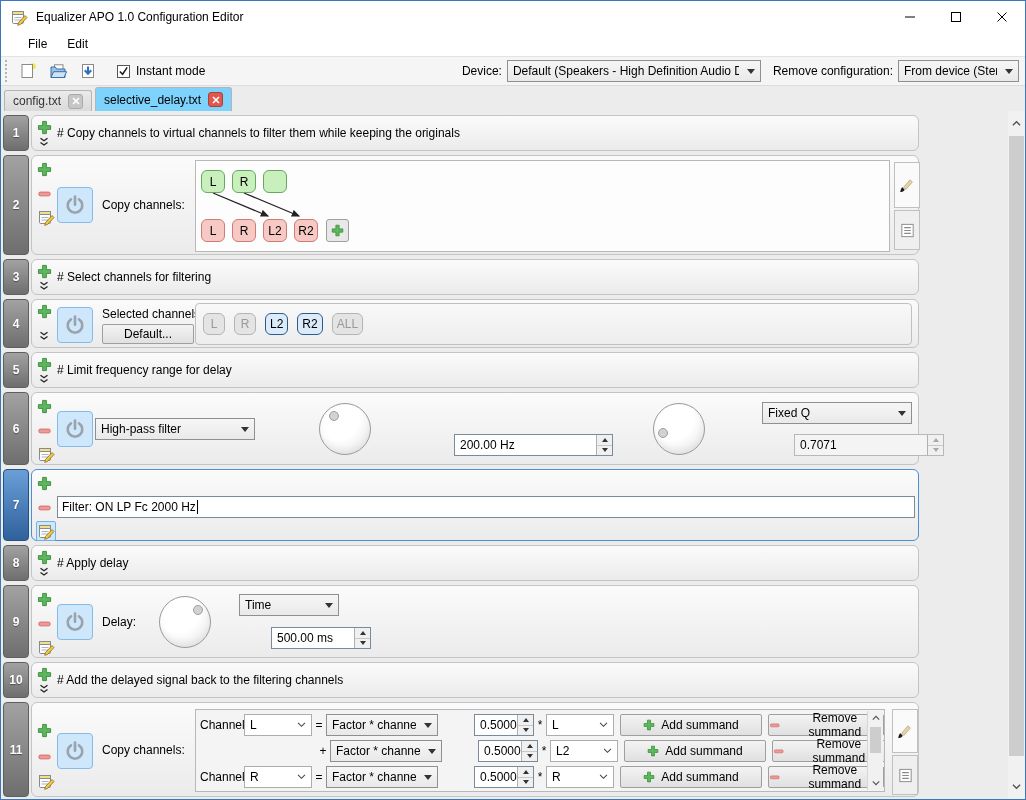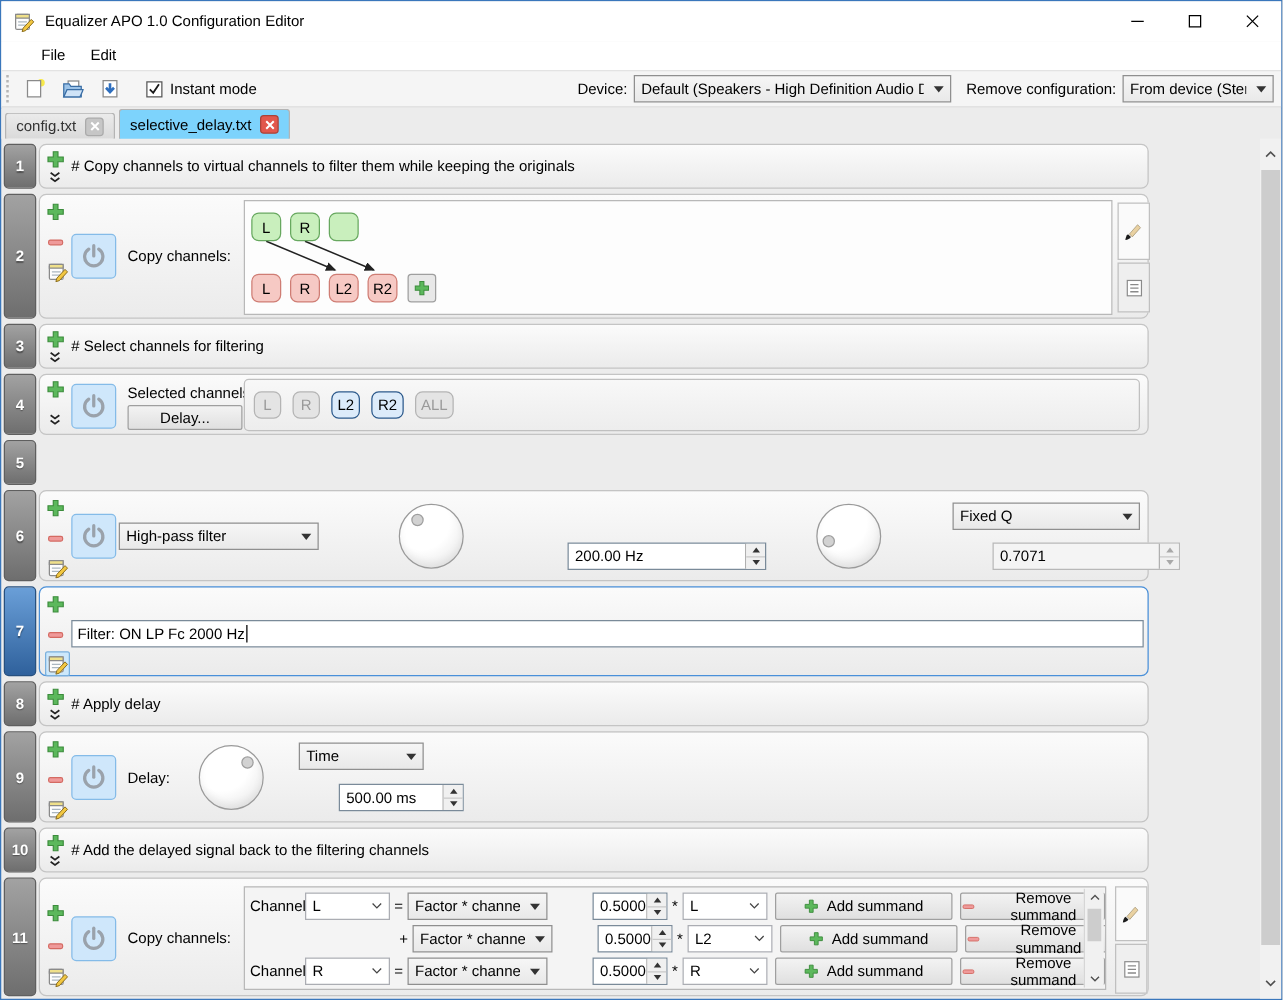--- a/index.html
+++ b/index.html
@@ -11,21 +11,21 @@
   }
   
   .titlebar { position:absolute; top:0; left:0; right:0; height:32px; background:#ffffff; display:flex; align-items:center; }
   .app-icon { margin:0 8px 0 9px; width:18px; height:18px; }
   .title-text { font-size:12px; }
   .win-controls { margin-left:auto; display:flex; height:100%; }
   .win-btn { width:46px; height:100%; display:flex; align-items:center; justify-content:center; }
   
   .menubar { position:absolute; top:32px; left:0; right:0; height:23px; background:#ffffff; display:flex; align-items:center; }
   .menu-item { padding:3px 10px 4px 10px; }
-  .menu-item:first-child { padding-left:9px;margin-left:23px; }
+  .menu-item:first-child { padding-left:27px; }
   
   .toolbar { position:absolute; top:55px; left:0; right:0; height:30px; background:#f5f5f5; border-top:1px solid #e3e3e3; border-bottom:1px solid #dcdcdc; display:flex; align-items:center; }
   .tb-handle { width:6px; height:22px; margin-left:4px; border-left:2px dotted #b5b5b5; }
   .tb-btn { width:27px; height:26px; margin-left:3px; display:flex; align-items:center; justify-content:center; background:transparent; border:none; }
   .checkbox-wrap { display:flex; align-items:center; margin-left:16px;text-align:right; }
   .checkbox { width:13px; height:13px; background:#fff; border:1px solid #555; display:flex; align-items:center; justify-content:center; margin-right:6px; }
   .tb-right { margin-left:auto; display:flex; align-items:center; margin-right:6px; }
   .tb-label { margin:0 5px 0 12px; }
   .combo { display:inline-flex; align-items:center; height:22px; padding:0 5px; background:linear-gradient(#f6f6f6,#e9e9e9); border:1px solid #8f8f8f; }
   .combo .ctext { flex:1; white-space:nowrap; overflow:hidden; }
@@ -359,33 +359,42 @@
           </svg>
         <svg class="ichev" width="10" height="10" style="top:31px">
             <use href="#sym-chev2"></use>
           </svg>
         <span class="power-btn" style="left:25px;top:7px">
             <svg width="24" height="24">
               <use href="#sym-power"></use>
             </svg>
           </span>
         <span class="row-label" style="left:70px;top:7px">Selected channels:</span>
-        <button class="btn chg-btn">Delay...</button>
+        <button class="btn chg-btn">Default...</button>
         <div class="chan-select-panel">
           <span class="selbox">L</span>
           <span class="selbox">R</span>
           <span class="selbox on">L2</span>
           <span class="selbox on">R2</span>
           <span class="selbox">ALL</span>
         </div>
       </div>
     </div>
 
     <div class="row">
       <div class="gutter" style="height:36px">5</div>
+      <div class="panel" style="height:36px">
+        <svg class="iplus" width="15" height="15">
+            <use href="#sym-plus"></use>
+          </svg>
+        <svg class="ichev" width="10" height="10" style="top:21px">
+            <use href="#sym-chev2"></use>
+          </svg>
+        <span class="comment-text"># Limit frequency range for delay</span>
+      </div>
     </div>
 
     <div class="row">
       <div class="gutter" style="height:73px">6</div>
       <div class="panel icon-stack" style="height:73px">
         <svg class="iplus" width="15" height="15">
             <use href="#sym-plus"></use>
           </svg>
         <svg class="iminus" width="15" height="15">
             <use href="#sym-minus"></use>

